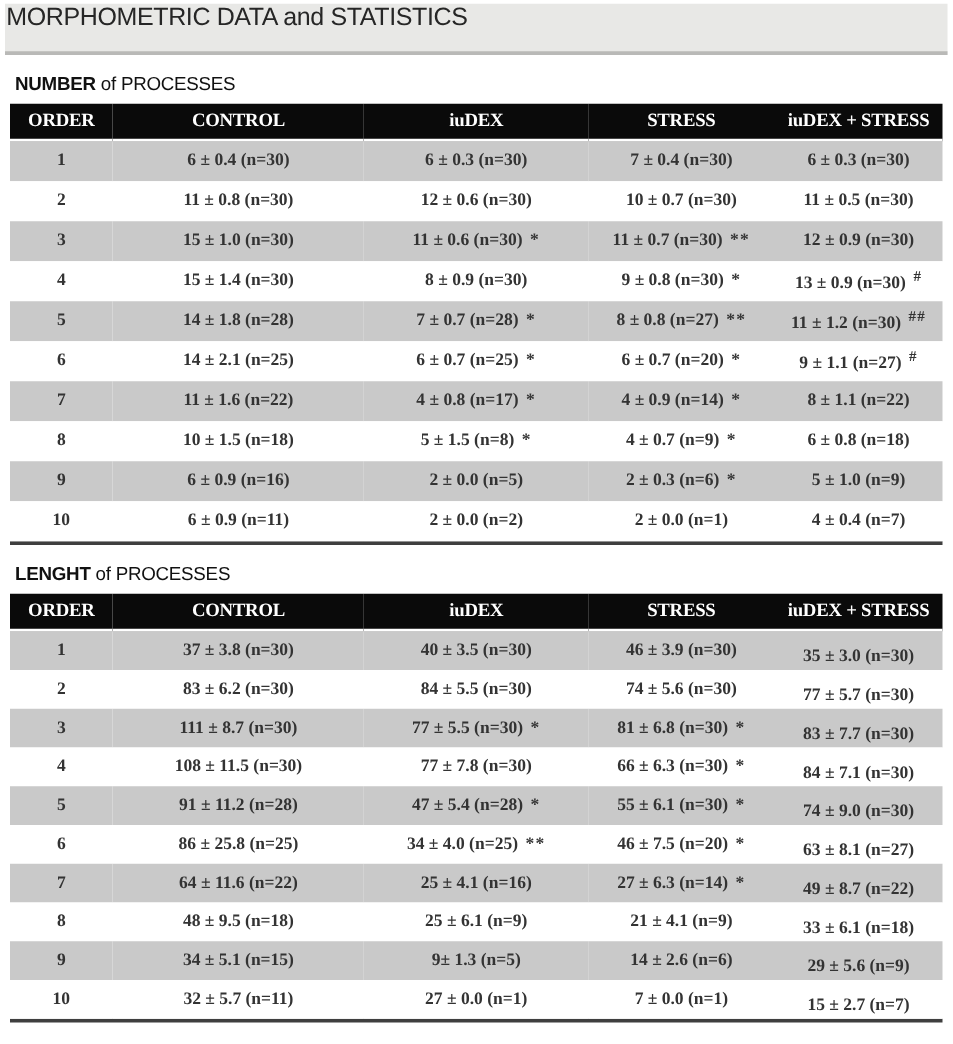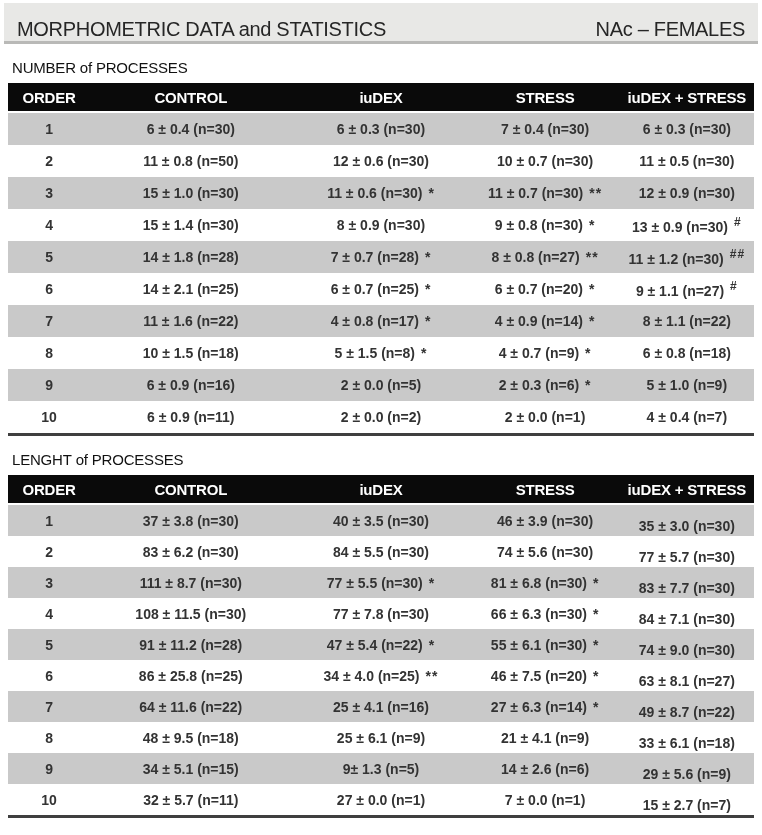--- a/index.html
+++ b/index.html
@@ -8,37 +8,38 @@
     width: 762px; height: 835px;
     background: #ffffff;
     font-family: "Liberation Sans", "DejaVu Sans", sans-serif;
     overflow: hidden;
   }
   .topbar {
     margin: 3px 4px 0 4px;
     height: 41px;
     background: #e8e8e6;
     border-bottom: 3px solid #b9b9b7;
-    display: flex; justify-content: space-between; align-items: flex-end;
-    padding: 0 13px;
+    display: flex; justify-content: space-between; align-items: flex-start;
+    padding: 0 1px;
   }
   .topbar-title, .topbar-region {
     font-size: 20px; color: #262626; letter-spacing: -0.3px;
     white-space: nowrap;
   }
   .section-title {
     margin: 15px 0 7px 12px;
     font-size: 15px; color: #111111; letter-spacing: -0.2px;
   }
-  .section-title .bold-part { font-weight: normal; margin-right: 4px; }
+  .section-title .bold-part { font-weight: bold; margin-right: 4px; }
   table {
     width: 746px; margin: 5px 8px;
     border-collapse: separate; border-spacing: 0;
     table-layout: fixed;
     border-bottom: 3px solid #3f3f3f;
+    font-family: Liberation Serif, serif;
   }
   col.c-order  { width: 11%; }
   col.c-ctrl   { width: 27%; }
   col.c-iudex  { width: 24%; }
   col.c-stress { width: 20%; }
   col.c-both   { width: 18%; }
   thead th {
     background: #0a0a0a; color: #ffffff;
     font-size: 15px; font-weight: bold;
     height: 30px; text-align: center;
@@ -59,21 +60,20 @@
   .mark.hash { vertical-align: super; font-size: 12px; }
   .mark.star { font-size: 14px; }
   
   table.t2 tbody td:last-child > span { position: relative; top: 5px; }
 </style>
 </head>
 <body>
 
 <div class="topbar">
   <span class="topbar-title">MORPHOMETRIC DATA and STATISTICS</span>
-  <span class="topbar-region">NAc – FEMALES</span>
 </div>
 
 <div class="section-title">
   <span class="bold-part">NUMBER</span><span>of PROCESSES</span>
 </div>
 
 <table class="t1">
   <colgroup>
     <col class="c-order">
       <col class="c-ctrl">
@@ -93,21 +93,21 @@
   <tbody>
       <tr>
         <td>1</td>
         <td><span class="val">6 ± 0.4 (n=30)</span></td>
         <td><span class="val">6 ± 0.3 (n=30)</span></td>
         <td><span class="val">7 ± 0.4 (n=30)</span></td>
         <td><span class="val">6 ± 0.3 (n=30)</span></td>
       </tr>
       <tr>
         <td>2</td>
-        <td><span class="val">11 ± 0.8 (n=50)</span></td>
+        <td><span class="val">11 ± 0.8 (n=30)</span></td>
         <td><span class="val">12 ± 0.6 (n=30)</span></td>
         <td><span class="val">10 ± 0.7 (n=30)</span></td>
         <td><span class="val">11 ± 0.5 (n=30)</span></td>
       </tr>
       <tr>
         <td>3</td>
         <td><span class="val">15 ± 1.0 (n=30)</span></td>
         <td><span class="val">11 ± 0.6 (n=30)</span><span class="mark star">*</span></td>
         <td><span class="val">11 ± 0.7 (n=30)</span><span class="mark star">**</span></td>
         <td><span class="val">12 ± 0.9 (n=30)</span></td>
@@ -210,21 +210,21 @@
       <tr>
         <td>4</td>
         <td><span class="val">108 ± 11.5 (n=30)</span></td>
         <td><span class="val">77 ± 7.8 (n=30)</span></td>
         <td><span class="val">66 ± 6.3 (n=30)</span><span class="mark star">*</span></td>
         <td><span class="val">84 ± 7.1 (n=30)</span></td>
       </tr>
       <tr>
         <td>5</td>
         <td><span class="val">91 ± 11.2 (n=28)</span></td>
-        <td><span class="val">47 ± 5.4 (n=22)</span><span class="mark star">*</span></td>
+        <td><span class="val">47 ± 5.4 (n=28)</span><span class="mark star">*</span></td>
         <td><span class="val">55 ± 6.1 (n=30)</span><span class="mark star">*</span></td>
         <td><span class="val">74 ± 9.0 (n=30)</span></td>
       </tr>
       <tr>
         <td>6</td>
         <td><span class="val">86 ± 25.8 (n=25)</span></td>
         <td><span class="val">34 ± 4.0 (n=25)</span><span class="mark star">**</span></td>
         <td><span class="val">46 ± 7.5 (n=20)</span><span class="mark star">*</span></td>
         <td><span class="val">63 ± 8.1 (n=27)</span></td>
       </tr>

